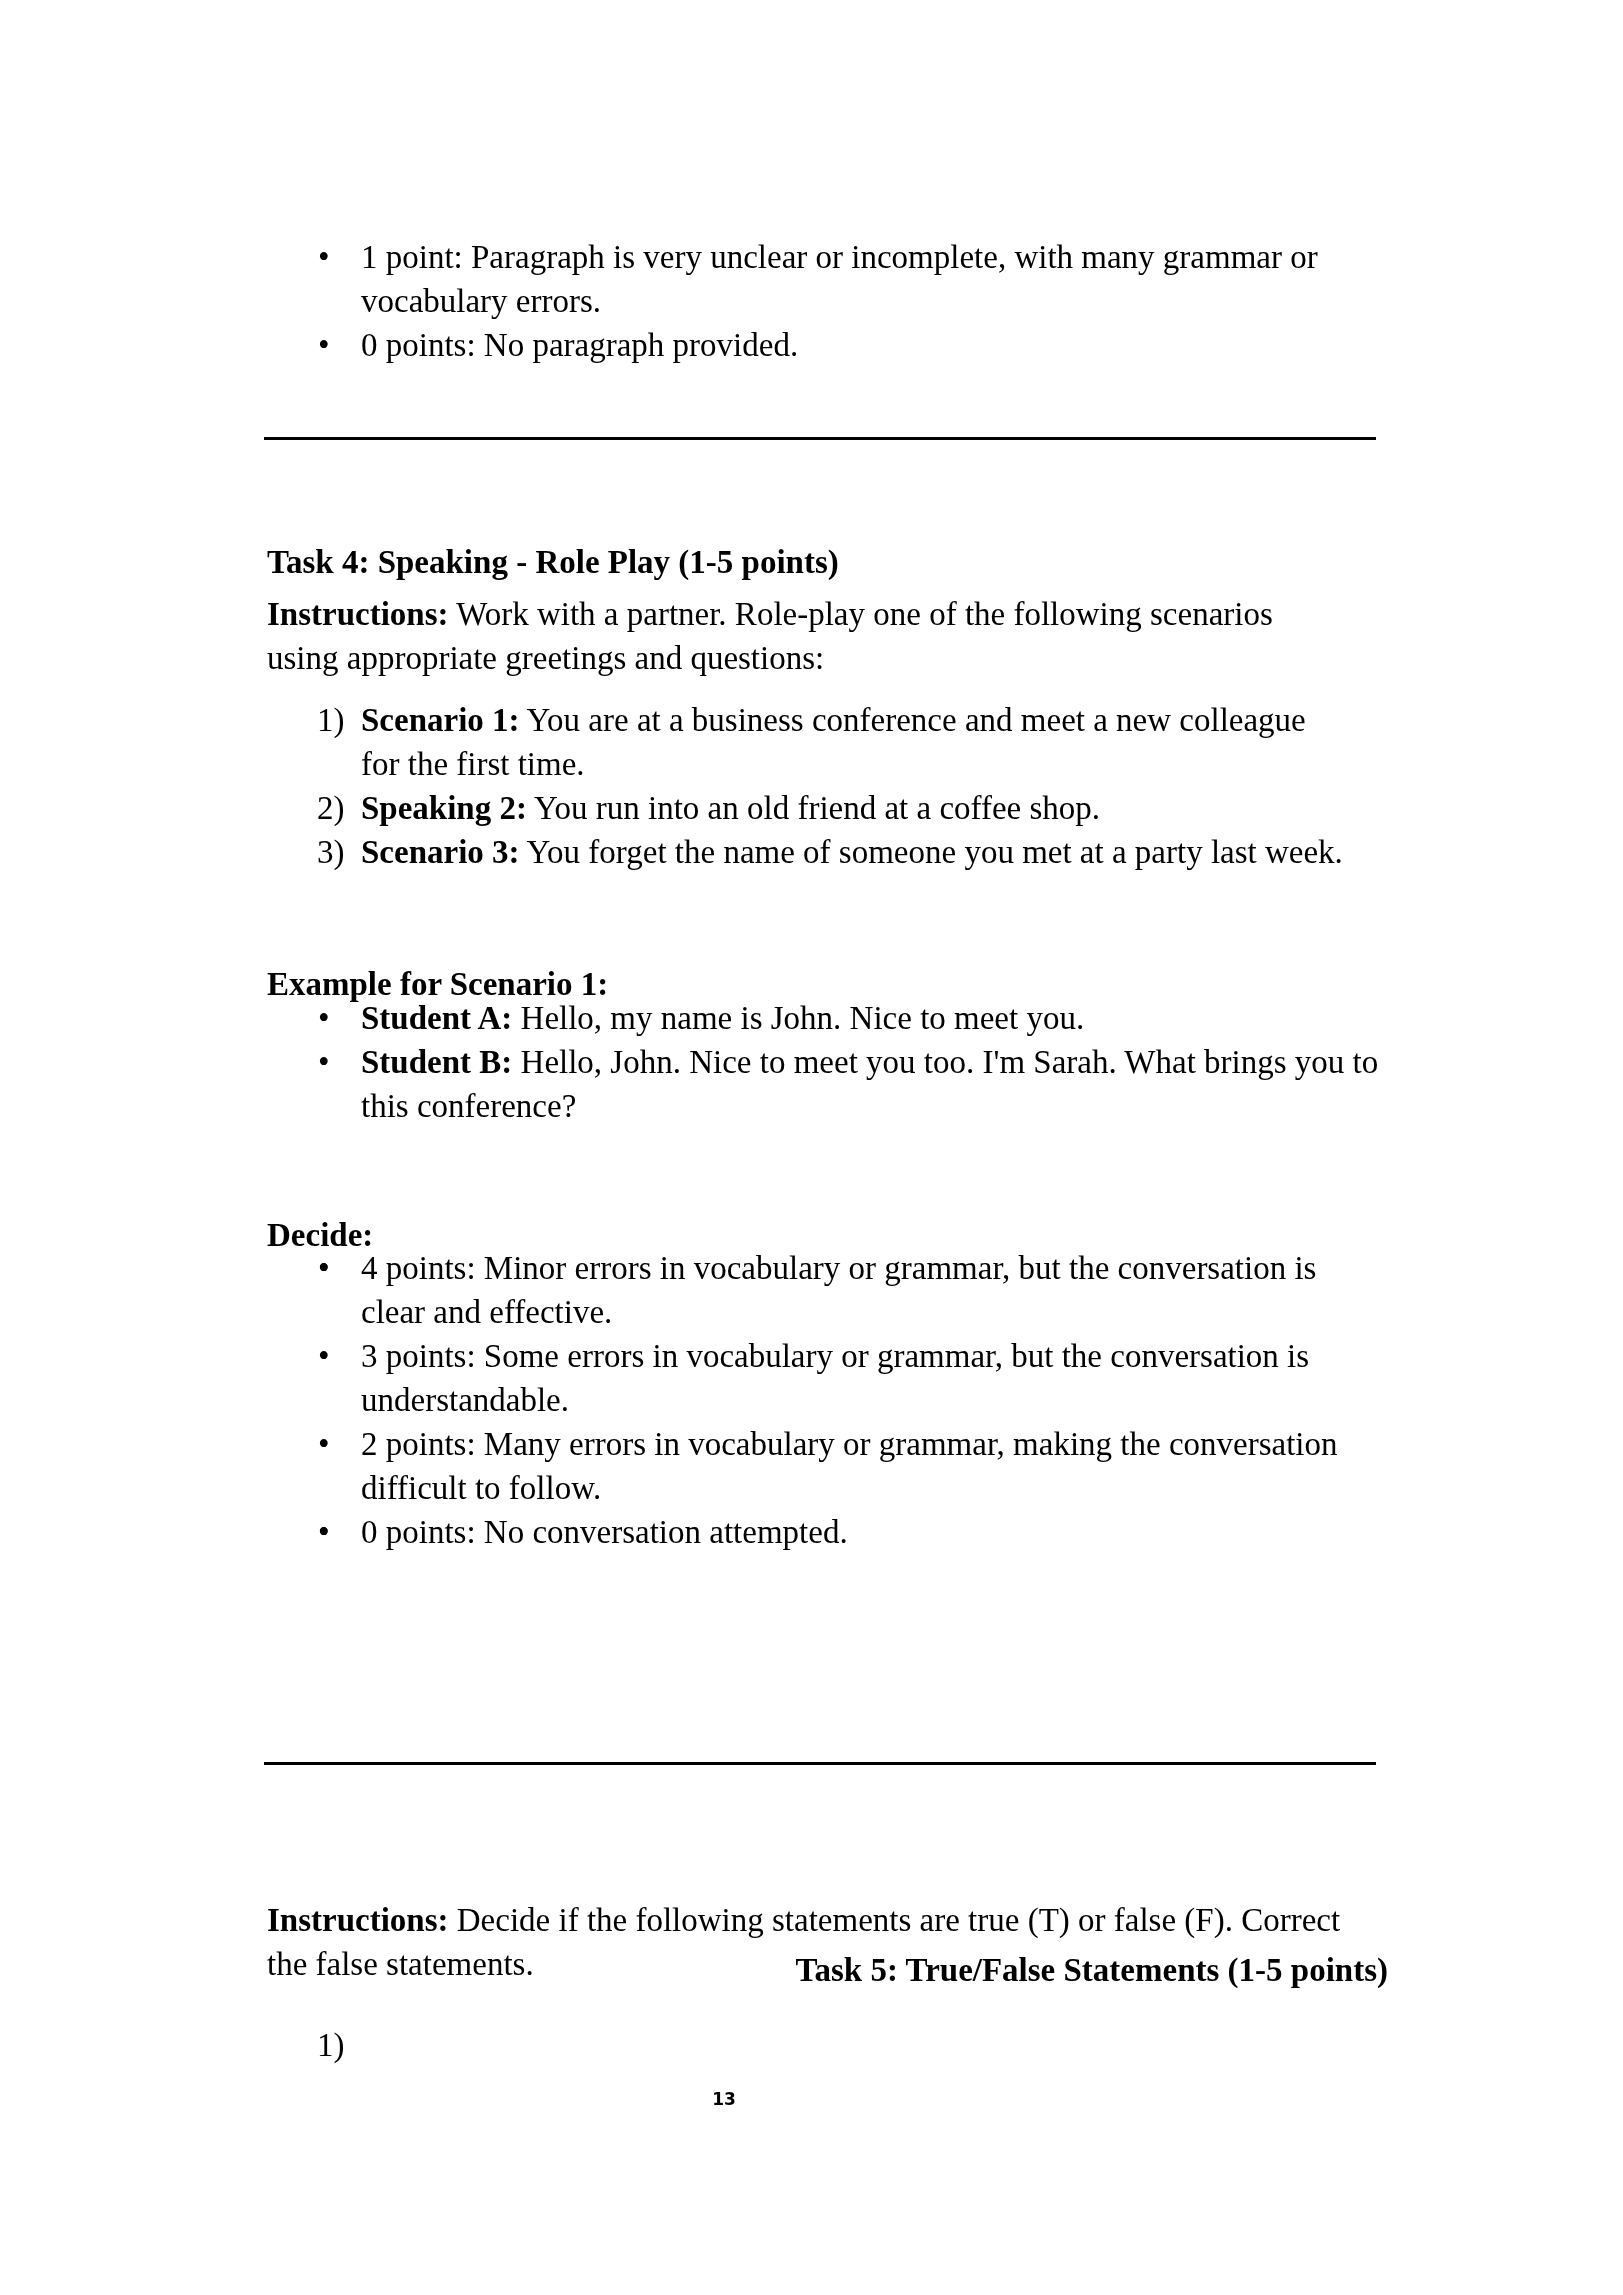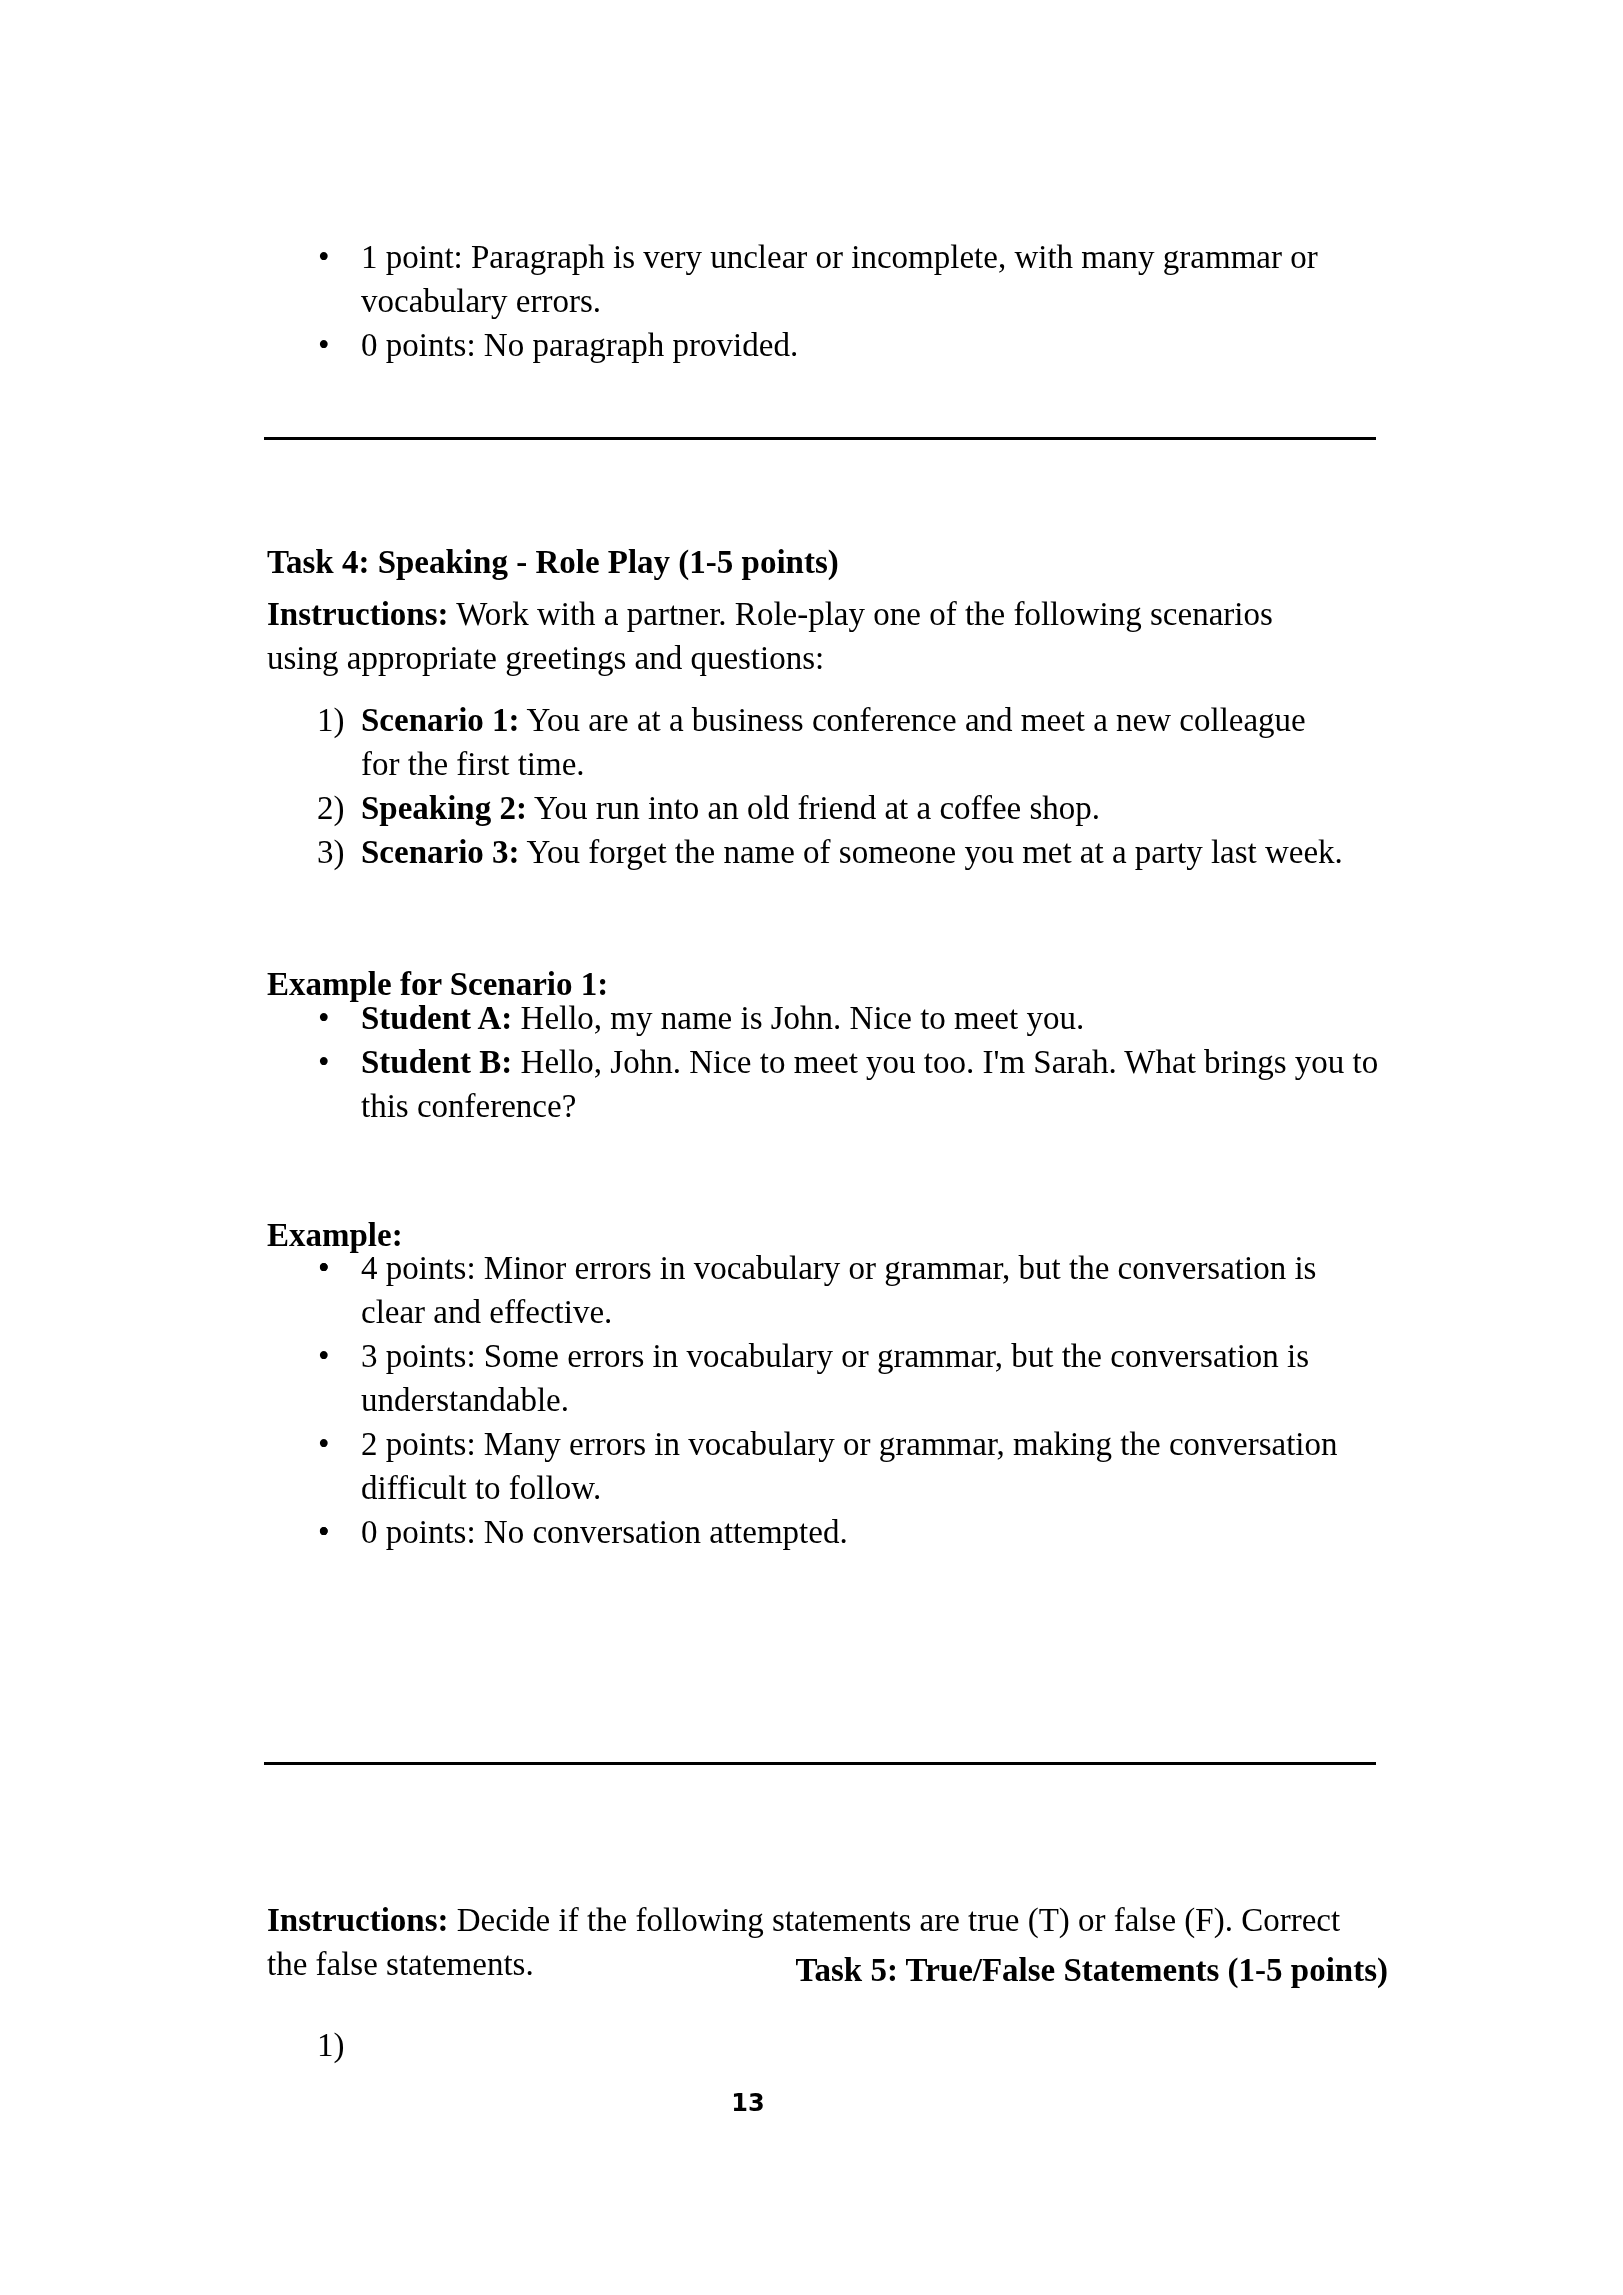--- a/index.html
+++ b/index.html
@@ -8,21 +8,21 @@
   .page { position: absolute; left: 0; top: 0; width: 1623px; height: 2295px; }
   .blk { position: absolute; left: 267px; width: 1121px; font-size: 33px; line-height: 44px; }
   .h { font-weight: bold; margin-top: 48px; }
   b { font-weight: bold; }
   ul, ol { margin: 0; padding: 0; list-style: none; }
   .li { position: relative; padding-left: 94px; }
   .bul { position: absolute; left: 51px; top: 0; }
   .num { position: absolute; left: 50px; top: 0; }
   .rule { position: absolute; left: 264px; width: 1112px; height: 3.1px; background: #000; }
   .pnum { position: absolute; left: 0; width: 1448px; text-align: center; top: 2089px;
-          font-family: "DejaVu Sans", "Liberation Sans", sans-serif; font-weight: bold; font-size: 24px; padding-left: 24px; }
+          font-family: "DejaVu Sans", "Liberation Sans", sans-serif; font-weight: bold; font-size: 17px; }
 </style>
 </head>
 <body>
 
 <div class="page">
 
   <ul class="blk" style="top:235px; width:1077px;">
     <li class="li">
       <span class="bul">•</span>
       <span>1 point: Paragraph is very unclear or incomplete, with many grammar or vocabulary errors.</span>
@@ -62,21 +62,21 @@
     <li class="li">
       <span class="bul">•</span>
       <b>Student A:</b><span> Hello, my name is John. Nice to meet you.</span>
     </li>
     <li class="li">
       <span class="bul">•</span>
       <b>Student B:</b><span> Hello, John. Nice to meet you too. I'm Sarah. What brings you to this conference?</span>
     </li>
   </ul>
 
-  <div class="blk h" style="top:1165px;">Example:</div>
+  <div class="blk h" style="top:1165px;">Decide:</div>
 
   <ul class="blk" style="top:1246px; width:1121px;">
     <li class="li">
       <span class="bul">•</span>
     </li>
     <li class="li">
       <span class="bul">•</span>
       <span>4 points: Minor errors in vocabulary or grammar, but the conversation is clear and effective.</span>
     </li>
     <li class="li">

